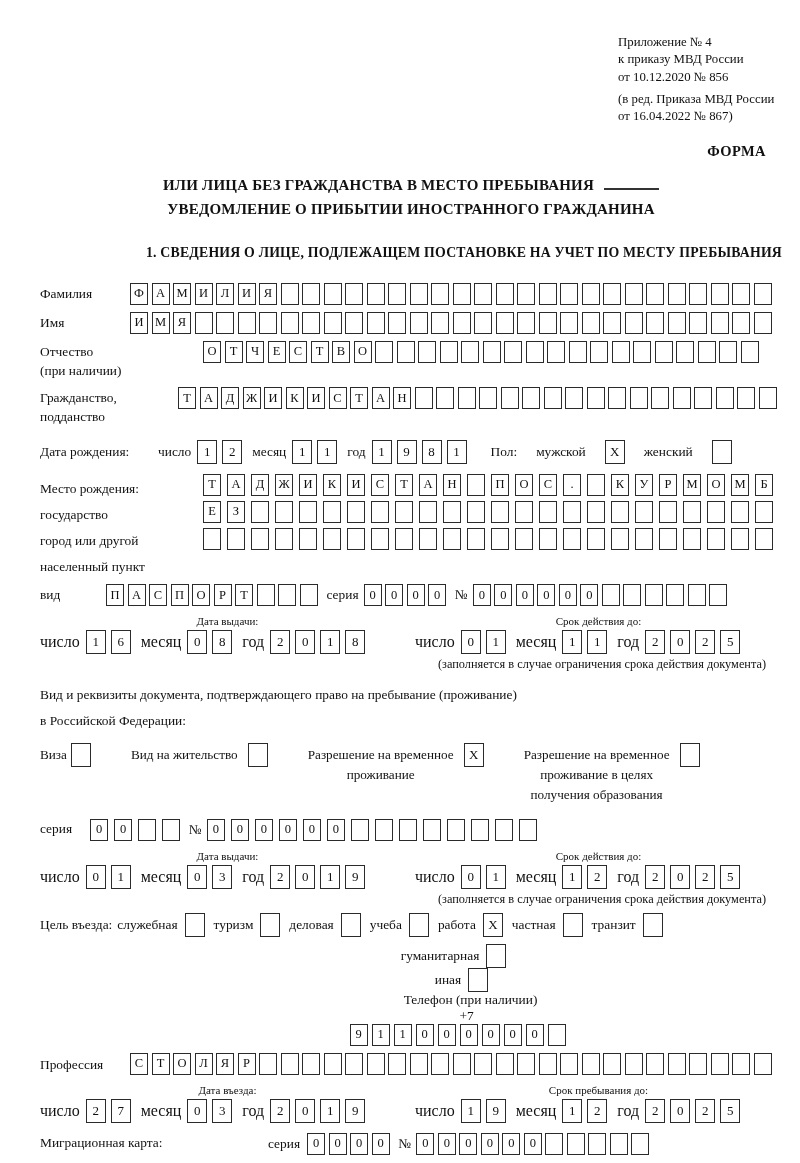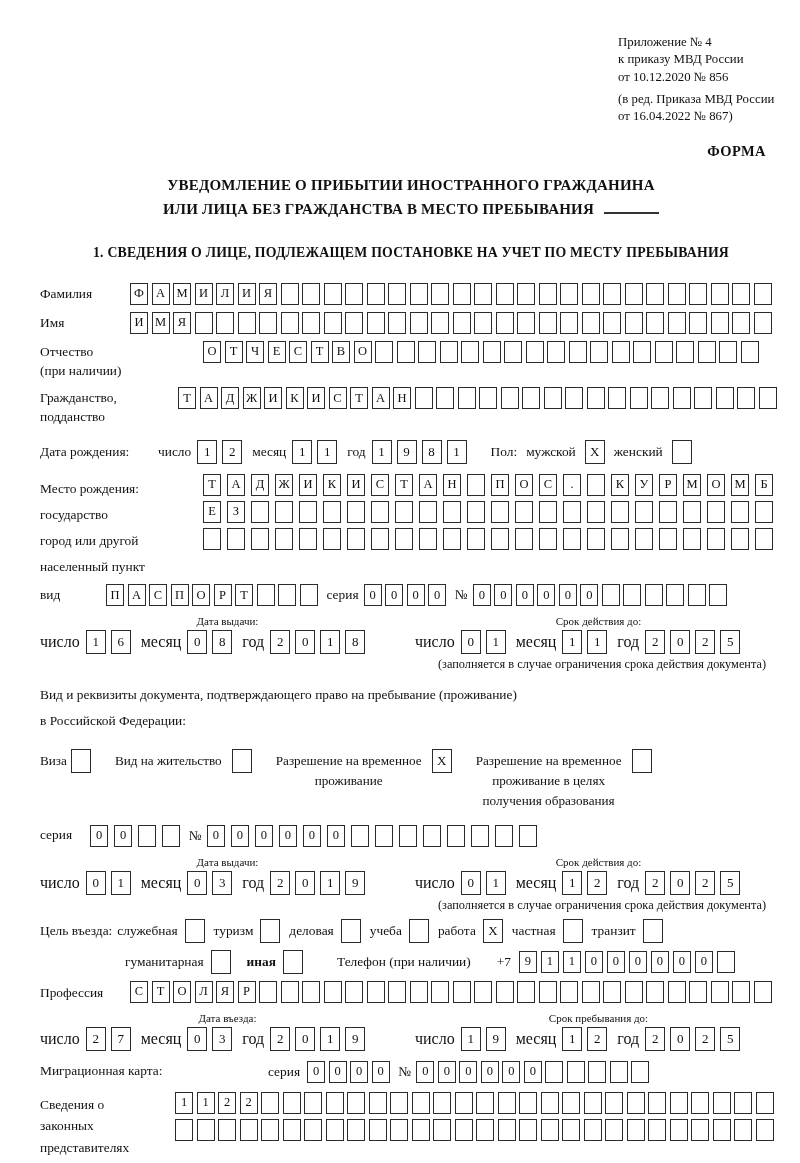--- a/index.html
+++ b/index.html
@@ -7,79 +7,79 @@
   body { font-family:"Liberation Serif", serif; color:#111; }
   .page { width:800px; min-height:1163px; background:#fff; padding:34px 18px 20px 40px; position:relative; }
 
   .appendix { margin-left:578px; font-size:12.8px; line-height:1.35; white-space:pre-line; }
   .appendix.edition { margin-top:5px; }
   .forma { text-align:right; padding-right:16px; font-weight:bold; font-size:14.5px; margin-top:18px; letter-spacing:0.4px; }
 
   .title { text-align:center; font-weight:bold; font-size:15px; margin-top:14px; line-height:1.55; letter-spacing:0.2px; }
   .blank-line { display:inline-block; width:55px; border-bottom:2px solid #333; margin-left:10px; }
 
-  .sec-heading { margin-top:24px; font-weight:bold; font-size:13.8px; text-align:center; letter-spacing:0.2px; }
+  .sec-heading { margin-top:24px; font-weight:bold; font-size:13.8px; text-align:right; letter-spacing:0.2px; }
 
   .frow { display:flex; align-items:flex-start; margin-top:7px; font-size:13.4px; }
   .flabel { flex:0 0 auto; white-space:pre-line; line-height:1.4; padding-top:2px; }
   .inline-label { margin:2px 5px 0 9px; }
   .w90 { width:90px; }
 
   .cellrow { display:inline-flex; gap:3.5px; flex-wrap:nowrap; }
   .cellrow.wide { gap:6px; }
   .cell { display:inline-flex; align-items:center; justify-content:center; width:18px; height:22px; border:1.6px solid #2b2b2b; font-size:12.5px; flex:0 0 auto; background:#fff; }
   .dcell { width:20px; height:24px; font-size:13px; }
   .cbox { display:inline-flex; align-items:center; justify-content:center; width:20px; height:24px; border:1.6px solid #2b2b2b; font-size:13px; flex:0 0 auto; }
 
   .stack { display:flex; flex-direction:column; gap:5px; }
 
   .dategroup { display:inline-flex; align-items:center; }
   .dategroup .dlabel { margin-right:6px; }
   .dategroup .dlabel + .dcells { margin-right:10px; }
   .dcells { display:inline-flex; gap:5px; }
 
-  .sexgroup { display:inline-flex; align-items:center; gap:9px; margin-left:14px; }
+  .sexgroup { display:inline-flex; align-items:center; gap:19px; margin-left:14px; }
 
   .doc-heading { text-align:center; font-weight:bold; font-size:13.4px; margin-top:10px; }
 
   .dates-header { display:flex; margin-top:9px; font-size:11px; }
   .dates-header .dh-left { width:375px; text-align:center; }
   .dates-header .dh-right { flex:1; text-align:center; }
   .dates-row { display:flex; margin-top:3px; }
   .dates-row .dg-left { width:375px; }
   .note { text-align:right; font-size:12.3px; margin-top:3px; padding-right:16px; }
 
   .intro { margin-top:10px; font-size:13.4px; line-height:1.9; white-space:pre-line; }
 
-  .opt-row { display:flex; align-items:flex-start; margin-top:16px; font-size:13.2px; gap:0; }
+  .opt-row { display:flex; align-items:flex-start; margin-top:10px; font-size:13.2px; gap:16px; }
   .opt { display:inline-flex; align-items:flex-start; }
   .opt .opt-label { white-space:pre-line; text-align:center; line-height:1.5; padding-top:2px; }
   .opt .cbox { margin-left:10px; }
   .opt + .opt { margin-left:24px; }
 
   .purpose { align-items:center; }
   .purpose .popt { display:inline-flex; align-items:center; margin-left:9px; }
   .purpose .popt .cbox { margin-left:7px; }
-  .indent { padding-left:85px; }
+  .indent { padding-left:85px;flex-direction:column; }
 </style>
 </head>
 <body>
 
 <div class="page">
 
   <div class="appendix">Приложение № 4
 к приказу МВД России
 от 10.12.2020 № 856</div>
   <div class="appendix edition">(в ред. Приказа МВД России
 от 16.04.2022 № 867)</div>
   <div class="forma">ФОРМА</div>
 
   <div class="title">
+    <div><span>ИЛИ ЛИЦА БЕЗ ГРАЖДАНСТВА В МЕСТО ПРЕБЫВАНИЯ</span><span class="blank-line"></span></div>
     <div>УВЕДОМЛЕНИЕ О ПРИБЫТИИ ИНОСТРАННОГО ГРАЖДАНИНА</div>
-    <div><span>ИЛИ ЛИЦА БЕЗ ГРАЖДАНСТВА В МЕСТО ПРЕБЫВАНИЯ</span><span class="blank-line"></span></div>
   </div>
 
   <div class="sec-heading">1. СВЕДЕНИЯ О ЛИЦЕ, ПОДЛЕЖАЩЕМ ПОСТАНОВКЕ НА УЧЕТ ПО МЕСТУ ПРЕБЫВАНИЯ</div>
 
   <div class="frow" style="margin-top:22px;">
     <span class="flabel w90">Фамилия</span>
     <span class="cellrow">
         <span class="cell">Ф</span>
         <span class="cell">А</span>
         <span class="cell">М</span>
@@ -547,21 +547,21 @@
         <span>транзит</span>
         <span class="cbox"></span>
       </span>
   </div>
 
   <div class="frow purpose indent">
     <span class="popt" style="margin-left:0;">
         <span>гуманитарная</span>
         <span class="cbox"></span>
       </span>
-    <span class="popt" style="margin-left:16px;font-weight:bold;">
+    <span class="popt" style="margin-left:16px;">
         <span>иная</span>
         <span class="cbox"></span>
       </span>
     <span style="margin-left:34px;">Телефон (при наличии)</span>
     <span style="margin-left:26px;">+7</span>
     <span class="cellrow" style="margin-left:8px; gap:4px;">
         <span class="cell">9</span>
         <span class="cell">1</span>
         <span class="cell">1</span>
         <span class="cell">0</span>

